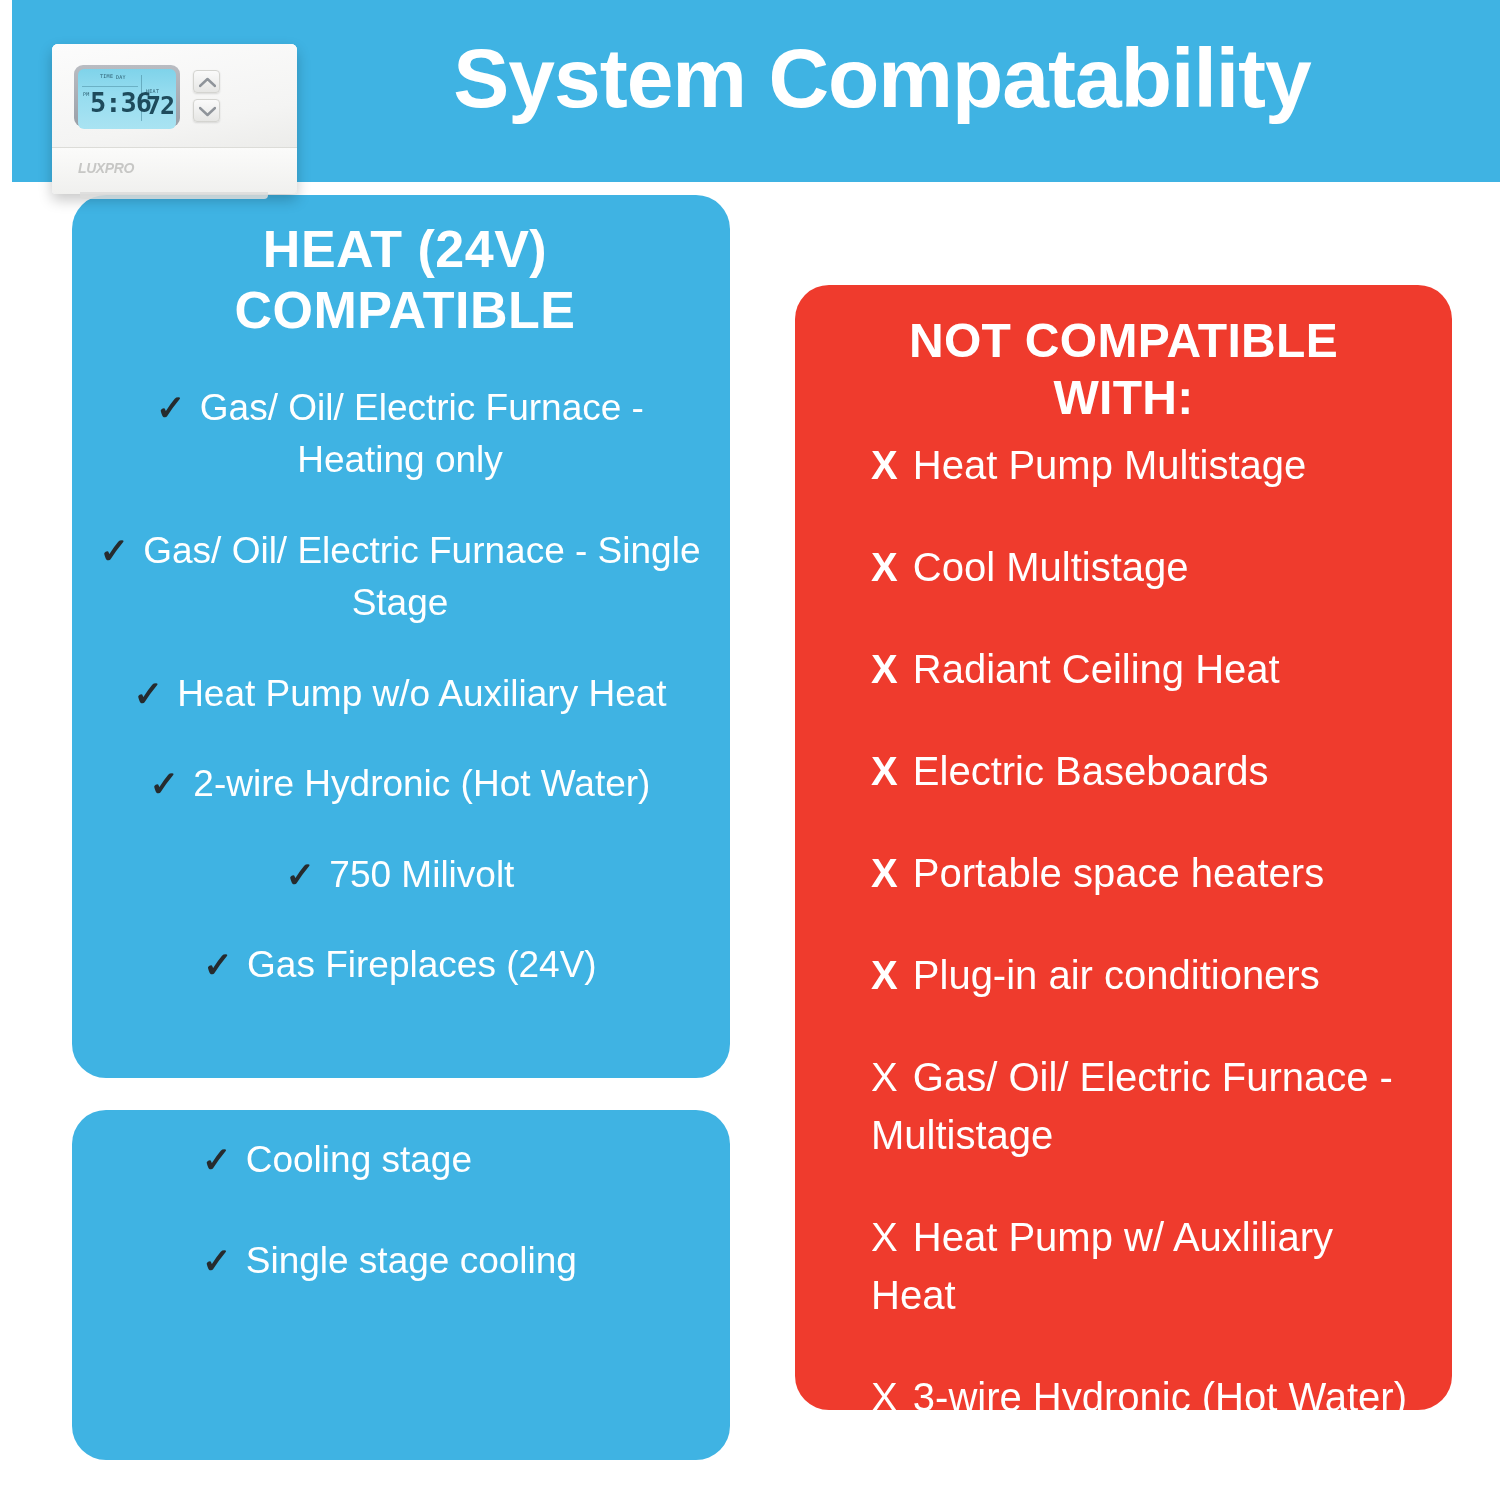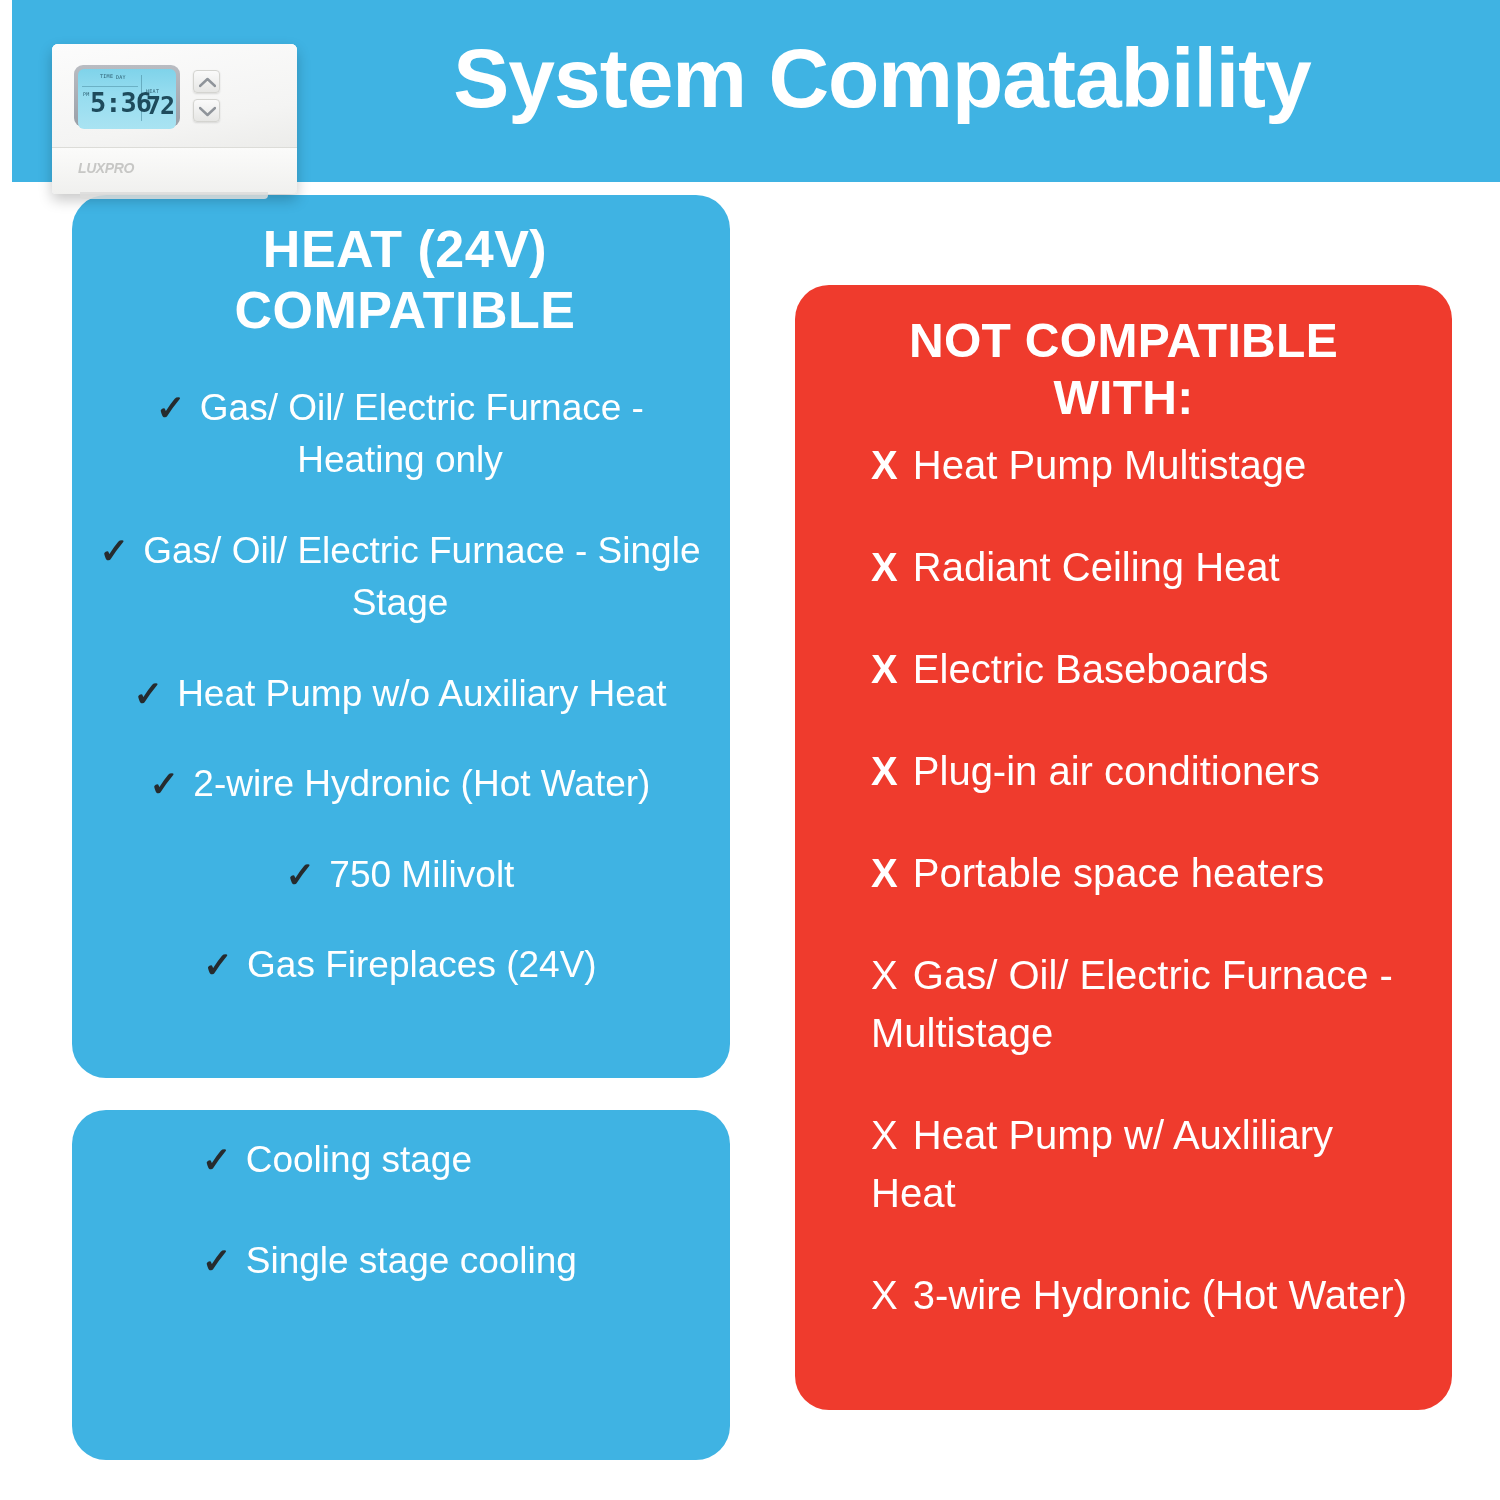--- a/index.html
+++ b/index.html
@@ -293,23 +293,24 @@
     <ul class="list" id="cool-list">
         <li class="list-item"><span class="mark-check">✓</span> <span>Cooling stage</span></li>
         <li class="list-item"><span class="mark-check">✓</span> <span>Single stage cooling</span></li>
       </ul>
   </div>
 
   <div class="panel panel-red panel-not">
     <div class="panel-title">NOT COMPATIBLE WITH:</div>
     <ul class="list" id="not-list">
         <li class="list-item"><span class="mark-x">X</span> <span>Heat Pump Multistage</span></li>
+        <li class="list-item"><span class="mark-x">X</span> <span>Cool Multistage</span></li>
         <li class="list-item"><span class="mark-x">X</span> <span> Radiant Ceiling Heat</span></li>
         <li class="list-item"><span class="mark-x">X</span> <span>Electric Baseboards</span></li>
+        <li class="list-item"><span class="mark-x">X</span> <span>Portable space heaters</span></li>
         <li class="list-item"><span class="mark-x">X</span> <span>Plug-in air conditioners</span></li>
-        <li class="list-item"><span class="mark-x">X</span> <span>Portable space heaters</span></li>
         <li class="list-item"><span class="mark-x light">X</span> <span>Gas/ Oil/ Electric Furnace - Multistage</span></li>
         <li class="list-item"><span class="mark-x light">X</span> <span>Heat Pump w/ Auxliliary Heat</span></li>
         <li class="list-item"><span class="mark-x light">X</span> <span>3-wire Hydronic (Hot Water)</span></li>
       </ul>
   </div>
 
 </div>
 
 </body></html>

